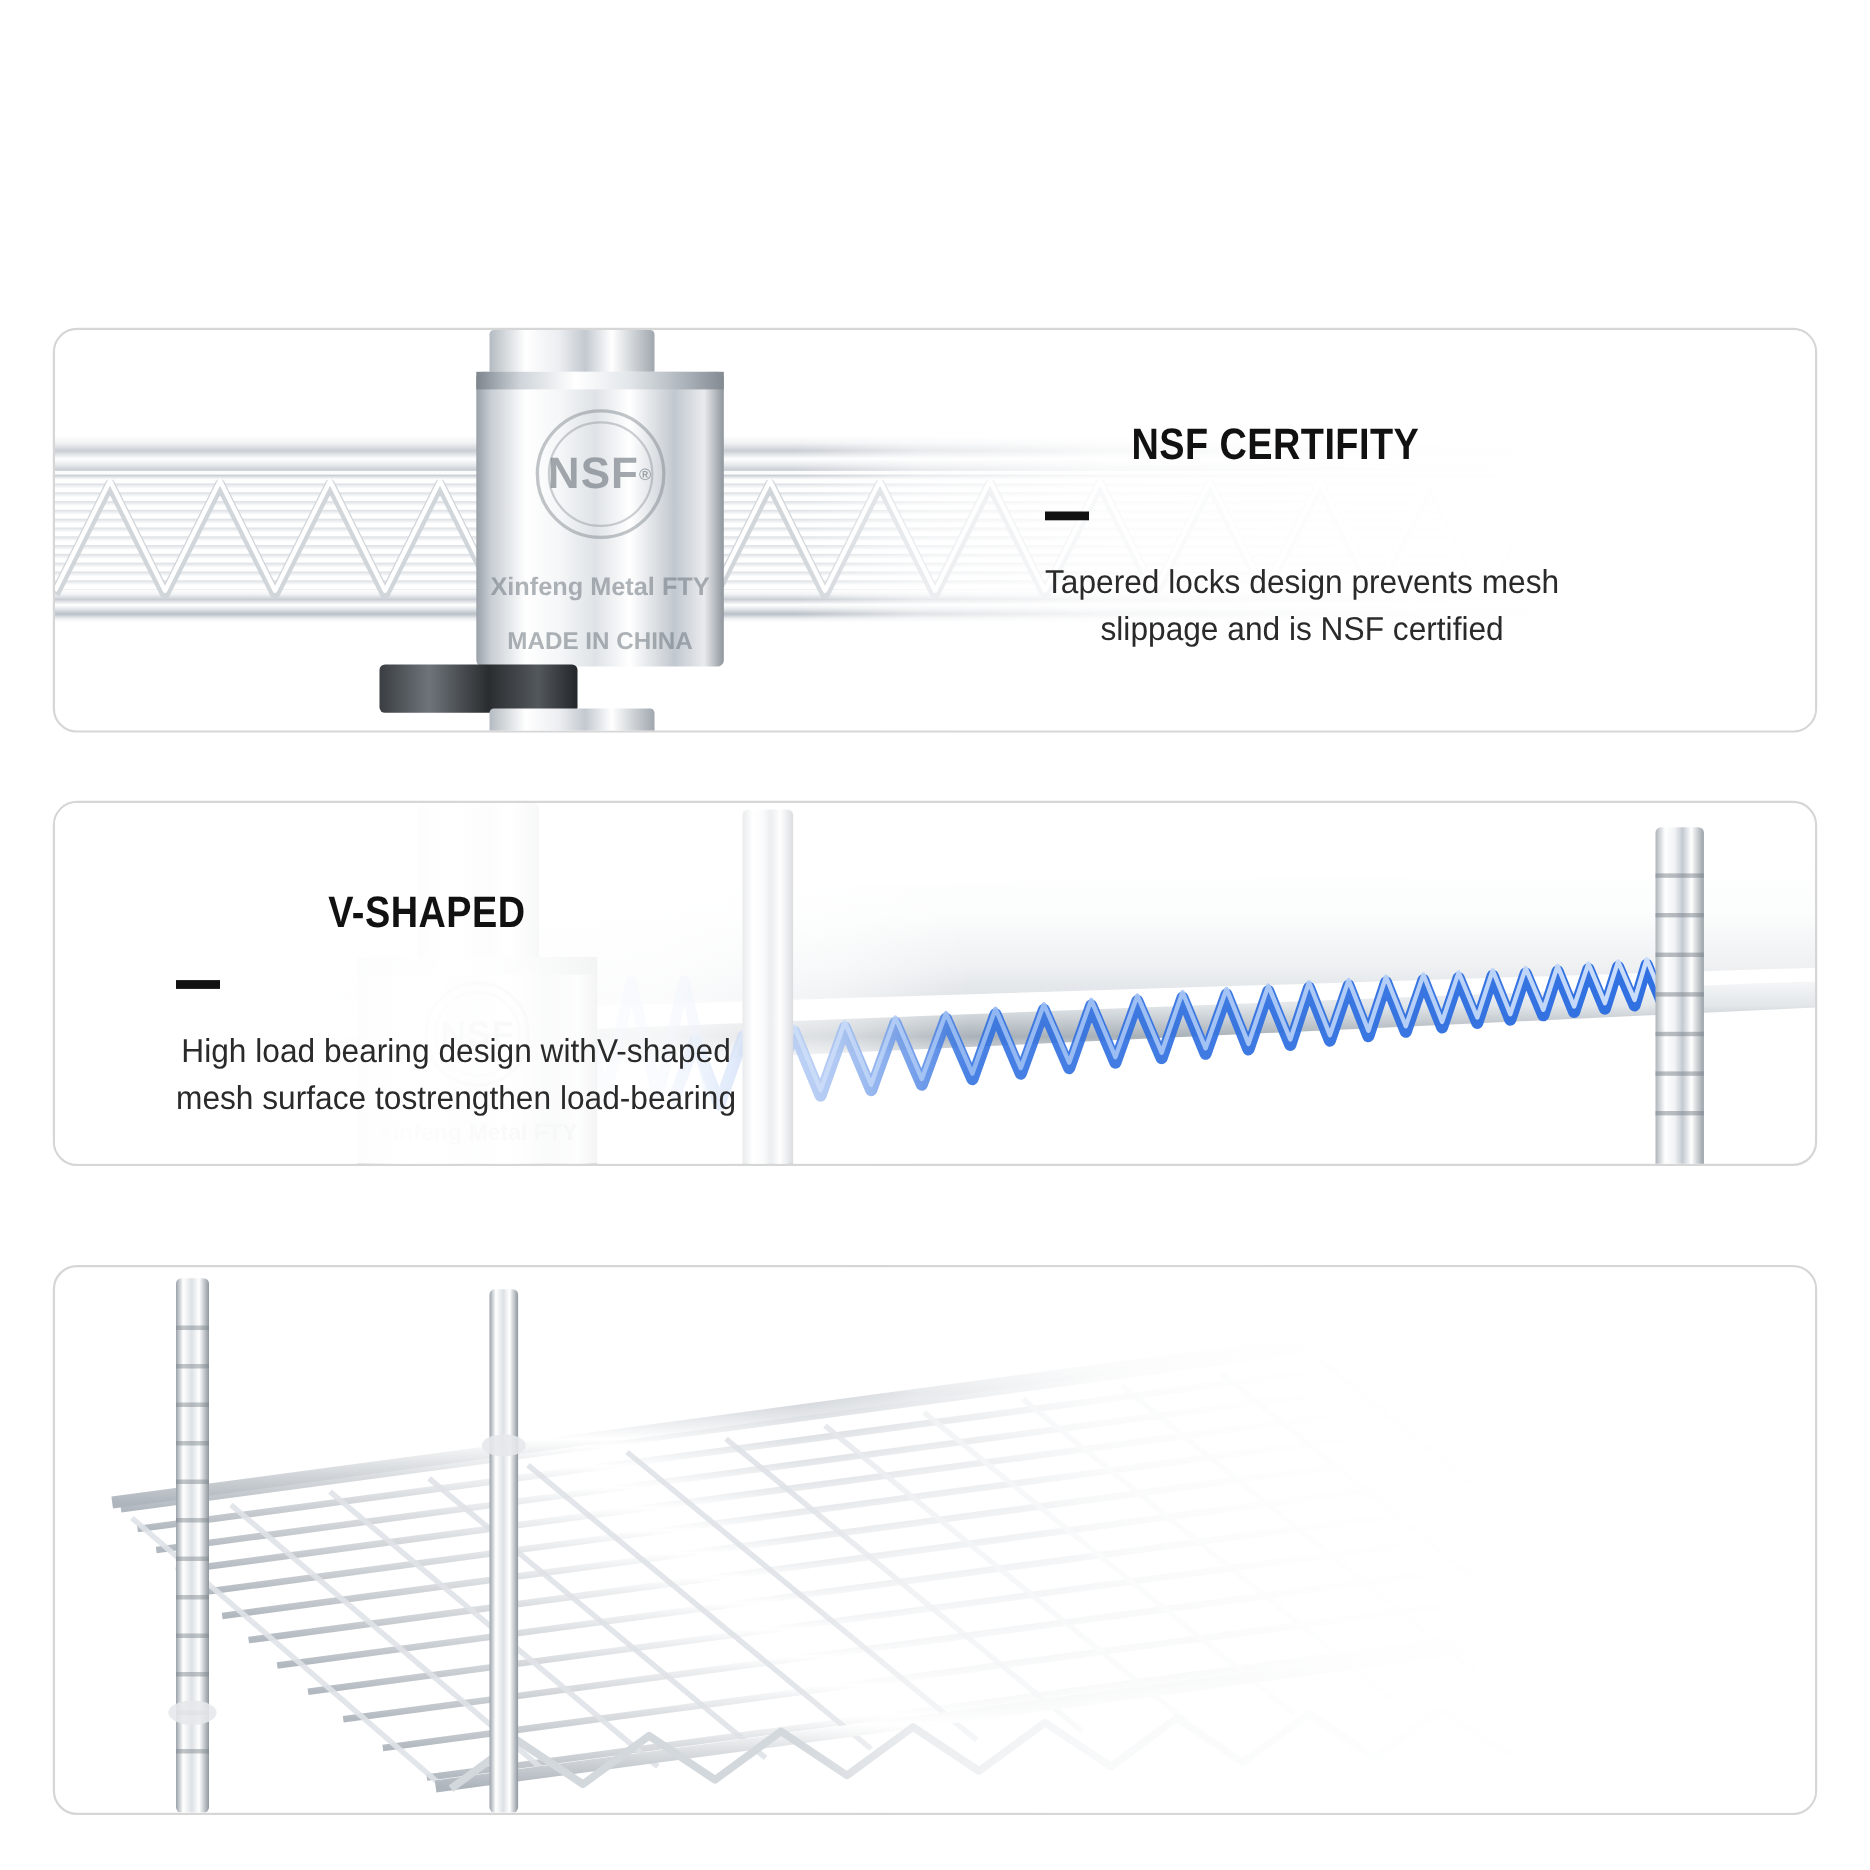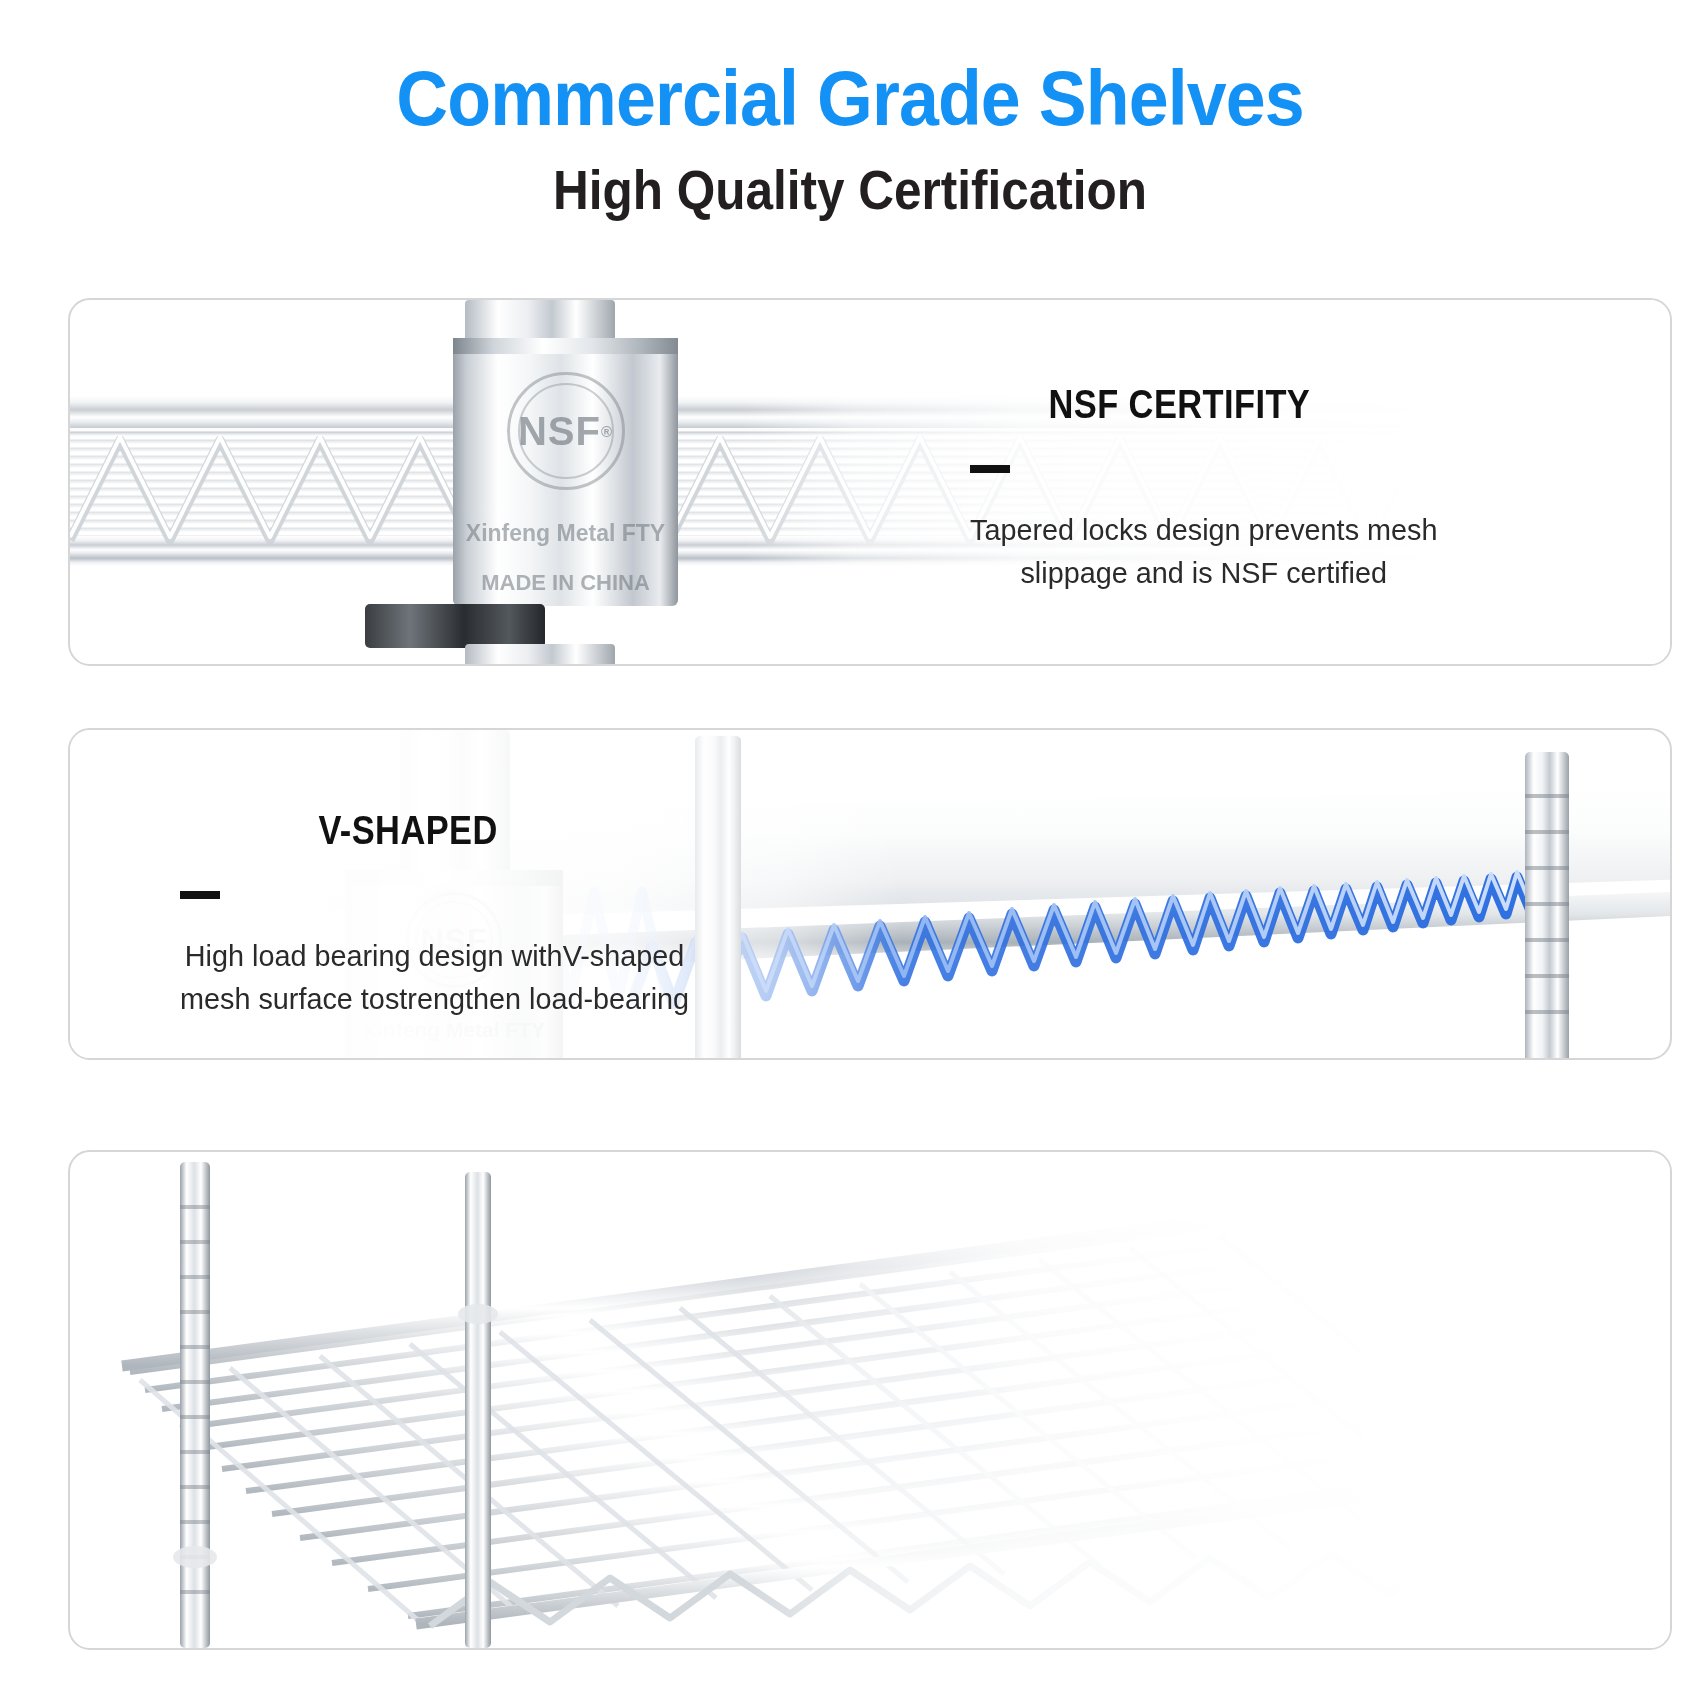--- a/index.html
+++ b/index.html
@@ -34,21 +34,20 @@
 
   
   .panel {
     position: absolute;
     left: 48px;
     width: 1604px;
     border: 2px solid #d6d6d6;
     border-radius: 22px;
     background: #ffffff;
     overflow: hidden;
-    margin-left: 20px;
   }
   #panel1 { top: 298px;  height: 368px; }
   #panel2 { top: 728px;  height: 332px; }
   #panel3 { top: 1150px; height: 500px; }
 
   .photo { position: absolute; inset: 0; overflow: hidden; }
 
   
   .chrome-h {
     background:
@@ -191,24 +190,20 @@
 
   
   .p3-art { position: absolute; inset: 0; }
   .p3-art svg { display: block; width: 100%; height: 100%; }
 </style>
 </head>
 <body>
 
 <div class="page">
 
-  <div class="header">
-    <div class="title">Commercial Grade Shelves</div>
-    <div class="subtitle">High Quality Certification</div>
-  </div>
 
   <div class="panel" id="panel1">
     <div class="photo">
 
       <div class="p1-shelf-top chrome-h"></div>
       <div class="p1-shelf-band"></div>
       <div class="p1-shelf-rail chrome-h" style="top:236px;"></div>
 
       <div class="zig-wrap">
         <svg viewBox="0 0 1600 140" preserveAspectRatio="none" aria-hidden="true">

